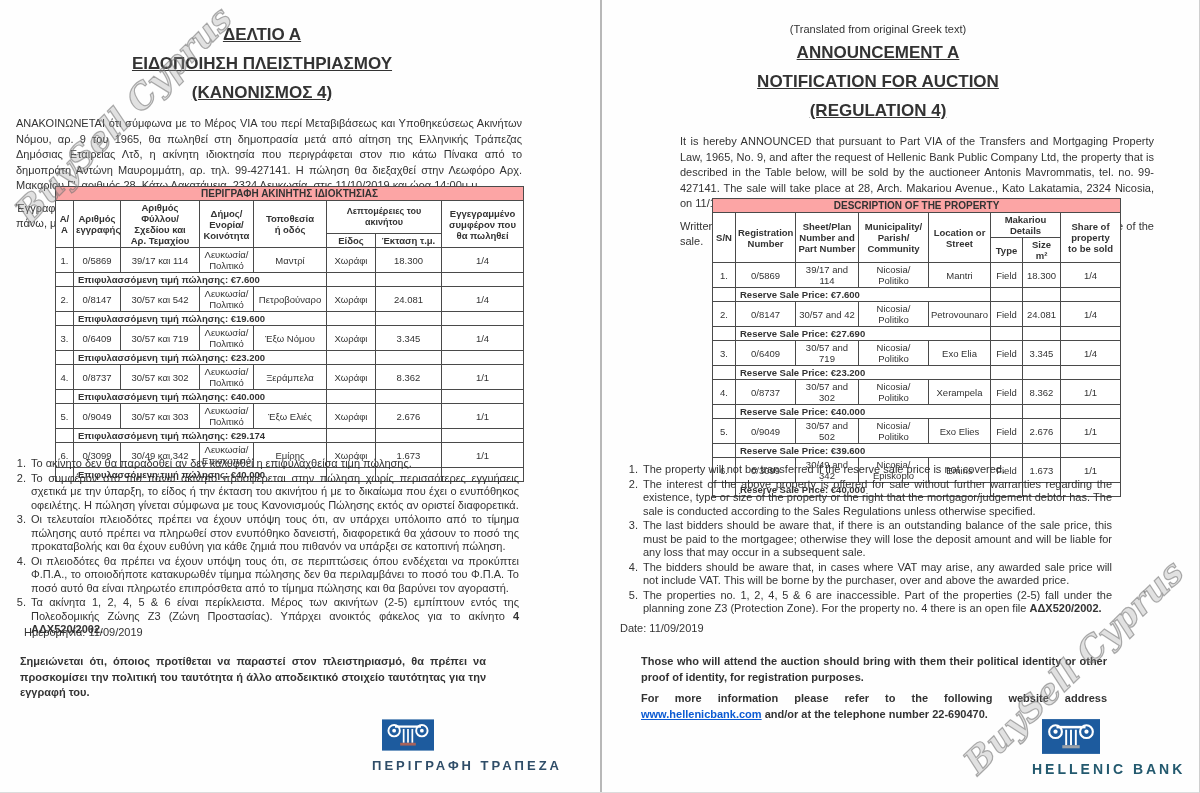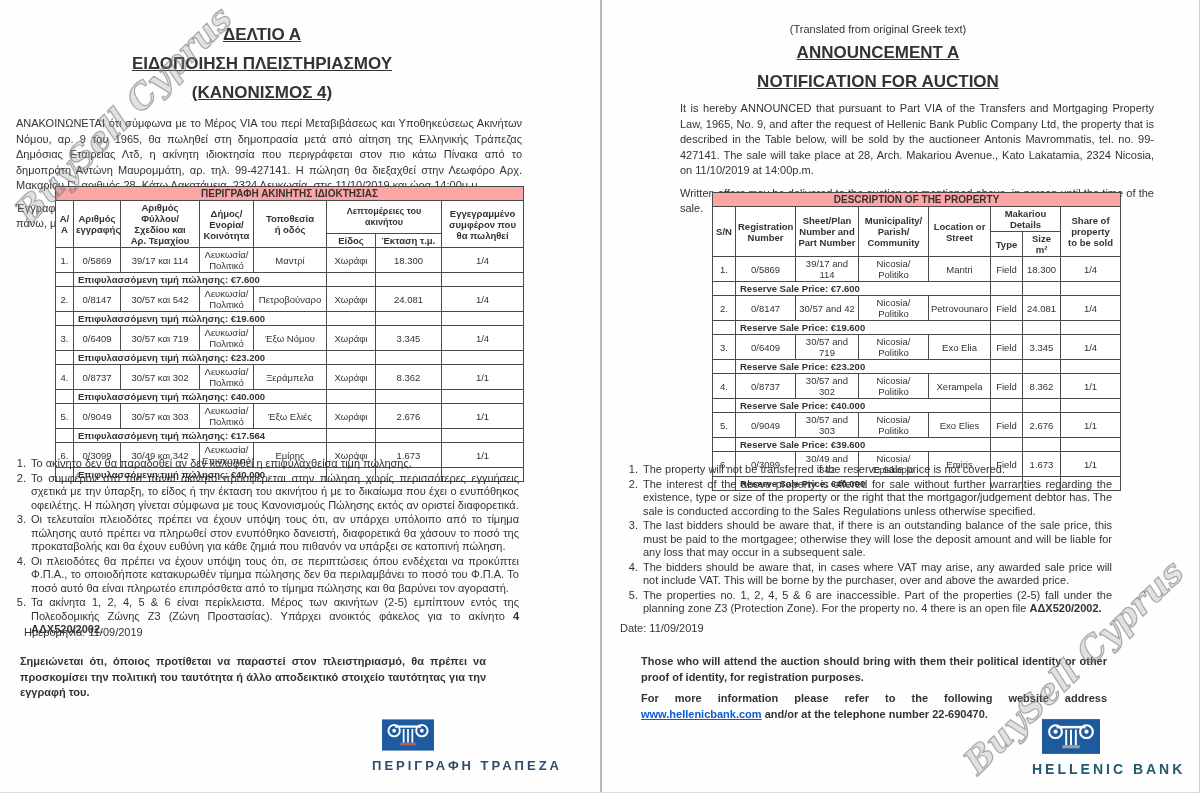--- a/index.html
+++ b/index.html
@@ -25,21 +25,21 @@
   .doc-head h3 { margin-bottom:13px; }
 
   
   .body-par { font-size:11px; line-height:15.5px; text-align:justify; margin-bottom:7px; }
   .page-left  .body-par { margin-left:8px;  width:506px; }
   .page-right .body-par { margin-left:39px; width:474px; }
 
   
   table.prop-table { position:absolute; border-collapse:collapse; table-layout:fixed; background:#fff; }
   .page-left  table.prop-table { top:186px; left:55px;  width:468px; }
-  .page-right table.prop-table { top:192px; left:110px; width:408px; }
+  .page-right table.prop-table { top:198px; left:110px; width:408px; }
   .prop-table th, .prop-table td {
     border:1px solid #4a4a4a; font-size:9.5px; text-align:center;
     vertical-align:middle; padding:1px 2px; white-space:pre-line; line-height:11px;
   }
   .prop-table th { font-weight:bold; }
   th.tbl-title { background:#fca5a5; font-size:10px; height:13px; line-height:11px; }
   .hdr2 th { height:13px; }
   tr.prop-row td { height:25px; }
   tr.reserve-row td { height:13px; }
   td.reserve-cell { text-align:left; font-weight:bold; padding-left:4px; }
@@ -210,21 +210,21 @@
             <td>30/57 και 303</td>
             <td>Λευκωσία/
 Πολιτικό</td>
             <td>Έξω Ελιές</td>
             <td>Χωράφι</td>
             <td>2.676</td>
             <td>1/1</td>
           </tr>
           <tr class="reserve-row">
             <td></td>
-            <td class="reserve-cell" colspan="4">Επιφυλασσόμενη τιμή πώλησης: €17.564</td>
+            <td class="reserve-cell" colspan="4">Επιφυλασσόμενη τιμή πώλησης: €29.174</td>
             <td></td>
             <td></td>
             <td></td>
           </tr>
           <tr class="prop-row">
             <td>6.</td>
             <td>0/3099</td>
             <td>30/49 και 342</td>
             <td>Λευκωσία/
 Επισκοπειό</td>
@@ -269,20 +269,21 @@
       </svg>
       <div class="logo-text">ΠΕΡΙΓΡΑΦΗ ΤΡΑΠΕΖΑ</div>
     </div>
   </div>
 
   <div class="page page-right">
     <div class="doc-head">
       <div class="trans-note">(Translated from original Greek text)</div>
       <h1>ANNOUNCEMENT A</h1>
       <h2>NOTIFICATION FOR AUCTION</h2>
+      <h3>(REGULATION 4)</h3>
       <p class="body-par">It is hereby ANNOUNCED that pursuant to Part VIA of the Transfers and Mortgaging Property Law, 1965, No. 9, and after the request of Hellenic Bank Public Company Ltd, the property that is described in the Table below, will be sold by the auctioneer Antonis Mavrommatis, tel. no. 99-427141. The sale will take place at 28, Arch. Makariou Avenue., Kato Lakatamia, 2324 Nicosia, on 11/10/2019 at 14:00p.m.</p>
       <p class="body-par">Written offers may be delivered to the auctioneer mentioned above, in person until the time of the sale.</p>
     </div>
 
     <table class="prop-table">
       <colgroup>
         <col style="width:23px">
           <col style="width:60px">
           <col style="width:63px">
           <col style="width:70px">
@@ -342,21 +343,21 @@
             <td>30/57 and 42</td>
             <td>Nicosia/
 Politiko</td>
             <td>Petrovounaro</td>
             <td>Field</td>
             <td>24.081</td>
             <td>1/4</td>
           </tr>
           <tr class="reserve-row">
             <td></td>
-            <td class="reserve-cell" colspan="4">Reserve Sale Price: €19.600</td>
+            <td class="reserve-cell" colspan="4">Reserve Sale Price: €27.690</td>
             <td></td>
             <td></td>
             <td></td>
           </tr>
           <tr class="prop-row">
             <td>3.</td>
             <td>0/6409</td>
             <td>30/57 and 719</td>
             <td>Nicosia/
 Politiko</td>
@@ -386,21 +387,21 @@
           <tr class="reserve-row">
             <td></td>
             <td class="reserve-cell" colspan="4">Reserve Sale Price: €40.000</td>
             <td></td>
             <td></td>
             <td></td>
           </tr>
           <tr class="prop-row">
             <td>5.</td>
             <td>0/9049</td>
-            <td>30/57 and 303</td>
+            <td>30/57 and 502</td>
             <td>Nicosia/
 Politiko</td>
             <td>Exo Elies</td>
             <td>Field</td>
             <td>2.676</td>
             <td>1/1</td>
           </tr>
           <tr class="reserve-row">
             <td></td>
             <td class="reserve-cell" colspan="4">Reserve Sale Price: €39.600</td>

